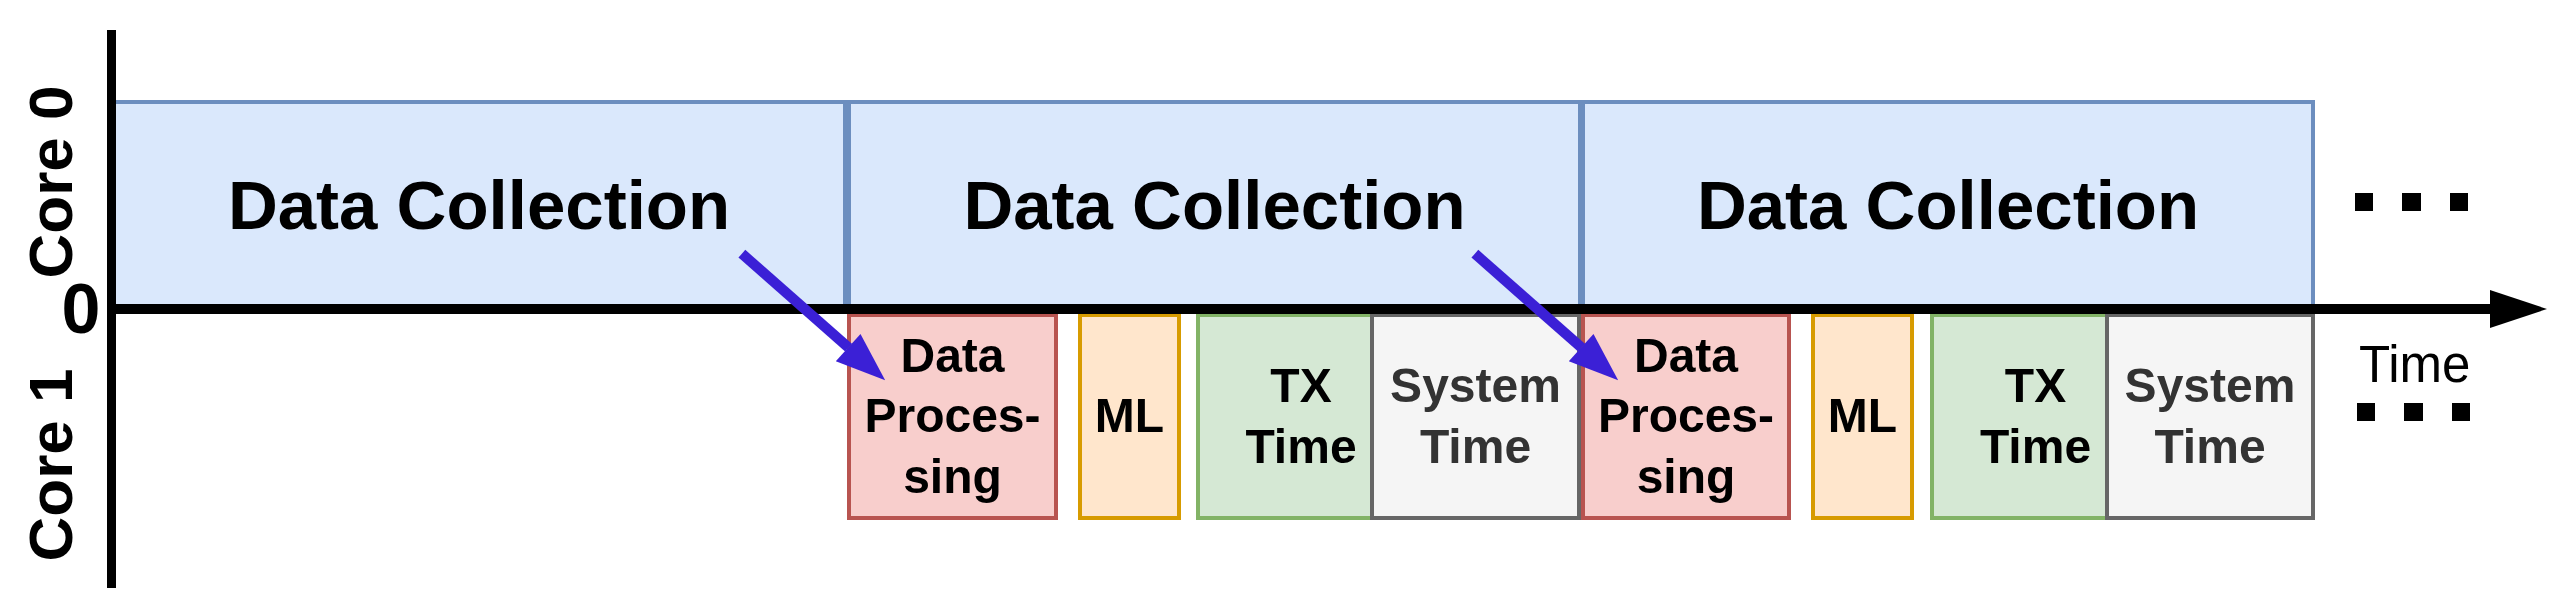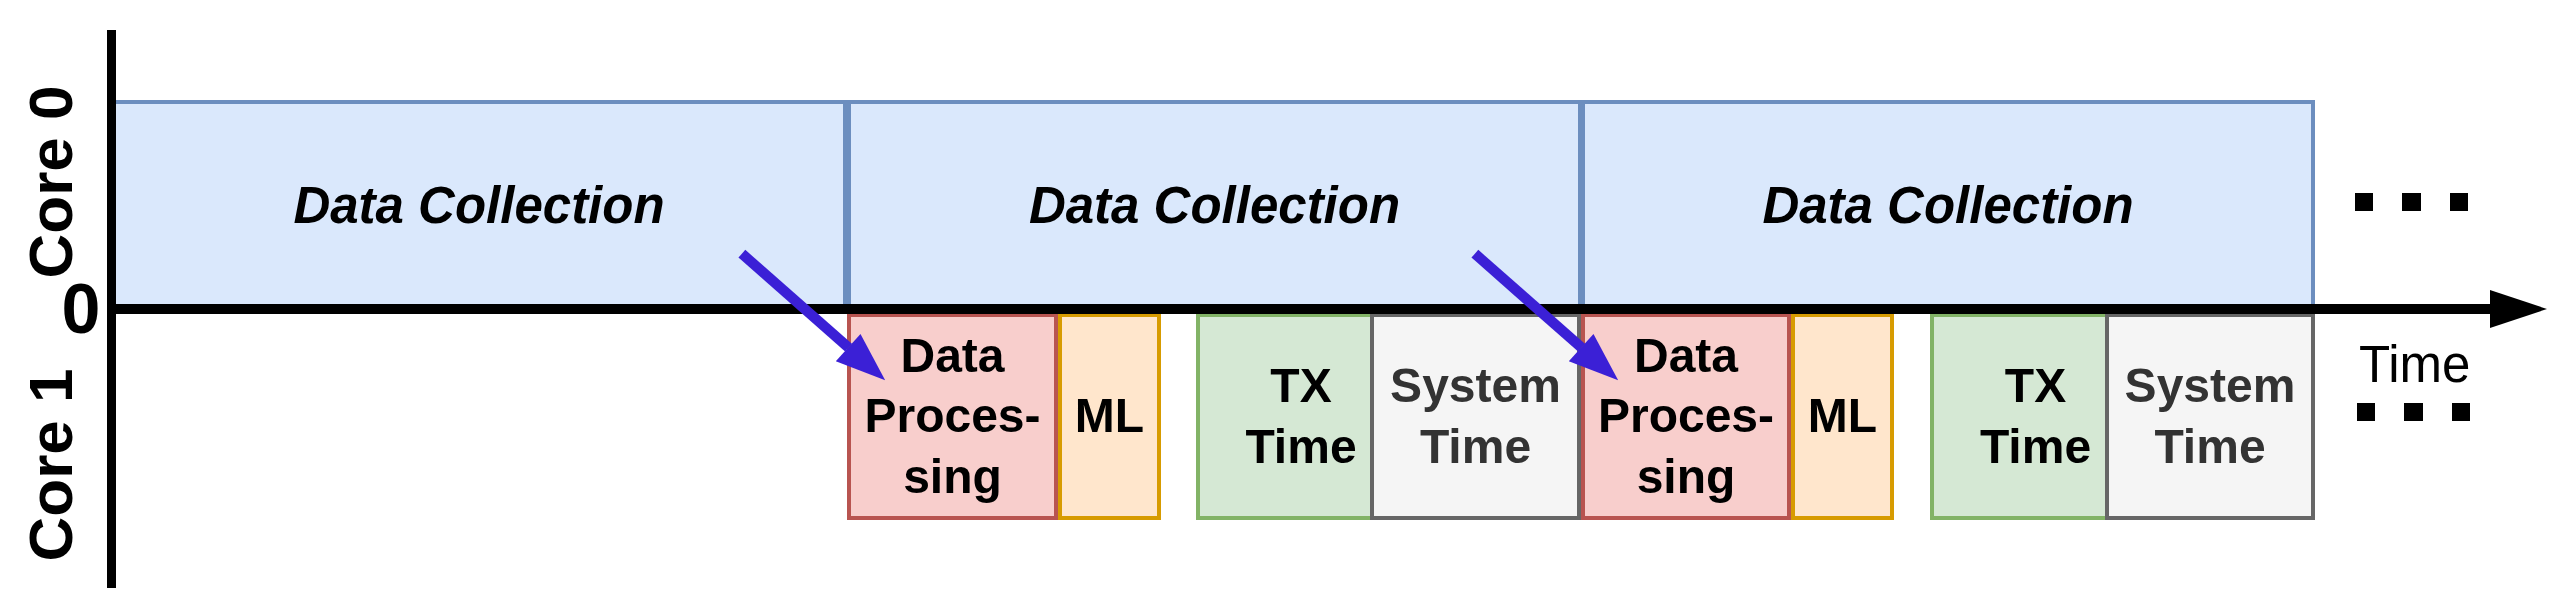--- a/index.html
+++ b/index.html
@@ -65,33 +65,33 @@
     display: flex; align-items: center; justify-content: center;
     text-align: center;
     font-weight: bold;
     z-index: 2;
   }
   .block .block-label { white-space: pre-line; }
   .dc {
     top: 100px; height: 210px;
     background: var(--data-collection-fill, #dae8fc);
     border: 4px solid var(--data-collection-border, #6c8ebf);
-    font-size: 51px; color: #000;
+    font-size: 69px; color: #000;
     z-index: 1;
-    font-style: italic;
   }
   .c1block { top: 313px; height: 207px; font-size: 48px; line-height: 1.26; color: #000; }
   .dp {
     background: var(--data-processing-fill, #f8cecc);
     border: 4px solid var(--data-processing-border, #b85450);
     justify-content: center;
   }
   .ml {
     background: var(--ml-fill, #ffe6cc);
     border: 4px solid var(--ml-border, #d79b00);
+    margin-left: 20px;
   }
   .tx {
     background: var(--tx-fill, #d5e8d4);
     border: 4px solid var(--tx-border, #82b366);
     margin-left: 36px;
   }
   .sy {
     background: var(--system-fill, #f5f5f5);
     border: 4px solid var(--system-border, #666666);
     color: var(--system-text, #333333);

